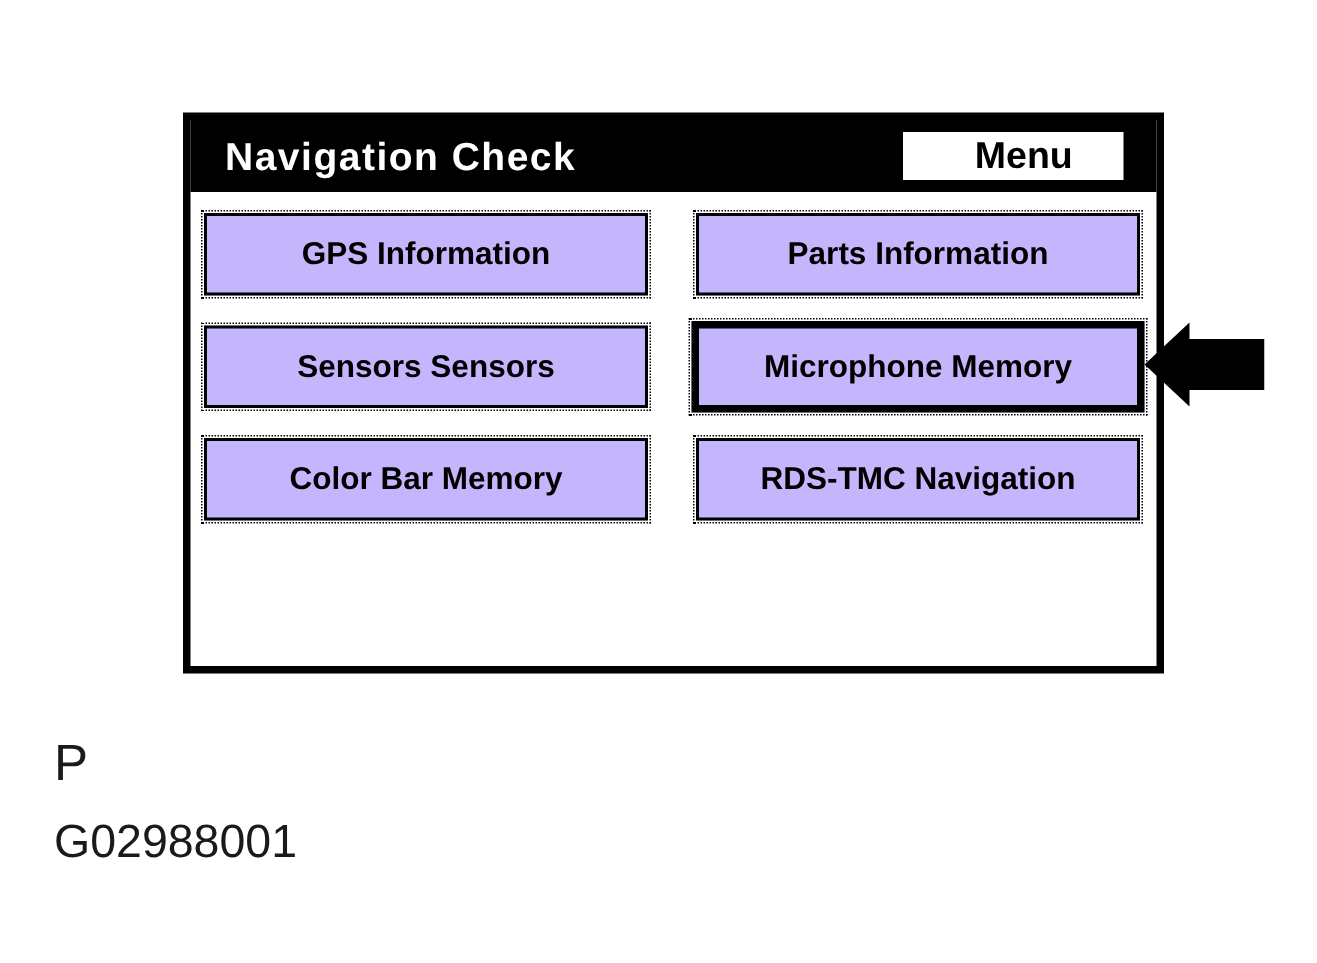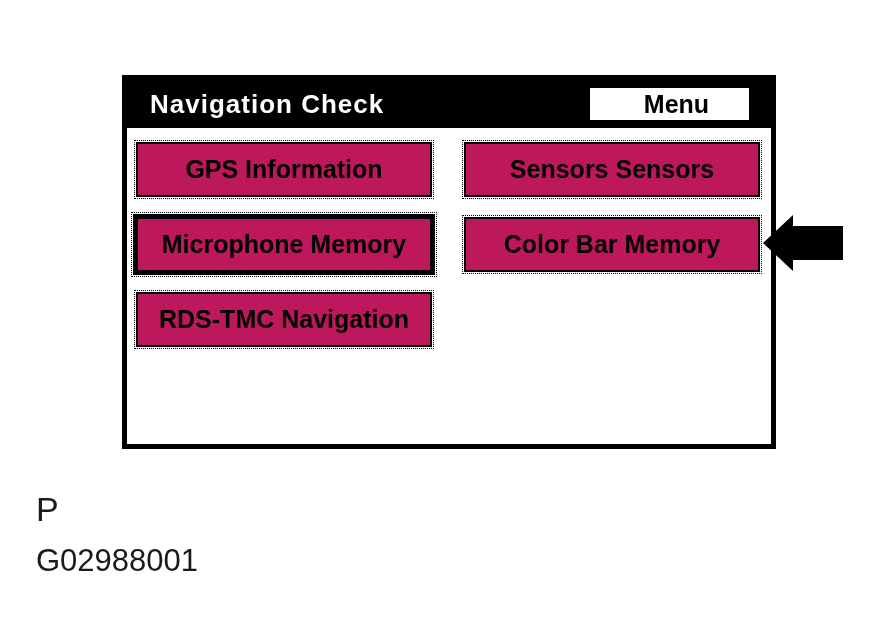--- a/index.html
+++ b/index.html
@@ -36,21 +36,21 @@
     justify-content: space-between;
     padding: 0 22px 0 23px;
   }
   .titlebar .title {
     font-size: 26px;
     font-weight: bold;
     letter-spacing: 1px;
     white-space: nowrap;
   }
   .menu-btn {
-    width: 159px;
+    width: 147px;
     height: 32px;
     background: #ffffff;
     color: #000000;
     border: none;
     font-family: "Liberation Sans", sans-serif;
     font-size: 25px;
     font-weight: bold;
     display: flex;
     align-items: center;
     justify-content: center;
@@ -60,26 +60,26 @@
   .body-grid {
     display: grid;
     grid-template-columns: 296px 296px;
     column-gap: 32px;
     row-gap: 20px;
     padding: 14px 11px 0 9px;
   }
   .nav-btn {
     box-sizing: border-box;
     height: 55px;
-    background: #be185d;
+    background: #c4b5fd;
     border: 2px solid #000000;
     outline: 1px dotted #000000;
     outline-offset: 1px;
     font-family: "Liberation Sans", sans-serif;
-    font-size: 25px;
+    font-size: 21px;
     font-weight: bold;
     color: #000000;
     display: flex;
     align-items: center;
     justify-content: center;
     white-space: nowrap;
     cursor: pointer;
   }
   .nav-btn.selected {
     border-width: 5px;
@@ -121,20 +121,21 @@
 
   <div class="screen">
 
     <div class="titlebar">
       <span class="title">Navigation Check</span>
       <button class="menu-btn">Menu</button>
     </div>
 
     <div class="body-grid">
       <div class="nav-btn">GPS Information</div>
+      <div class="nav-btn">Parts Information</div>
       <div class="nav-btn">Sensors Sensors</div>
       <div class="nav-btn selected">Microphone Memory</div>
       <div class="nav-btn">Color Bar Memory</div>
       <div class="nav-btn">RDS-TMC Navigation</div>
       <div class="nav-btn spacer"></div>
     </div>
 
   </div>
 
   <svg class="arrow" viewBox="0 0 80 56" xmlns="http://www.w3.org/2000/svg">

